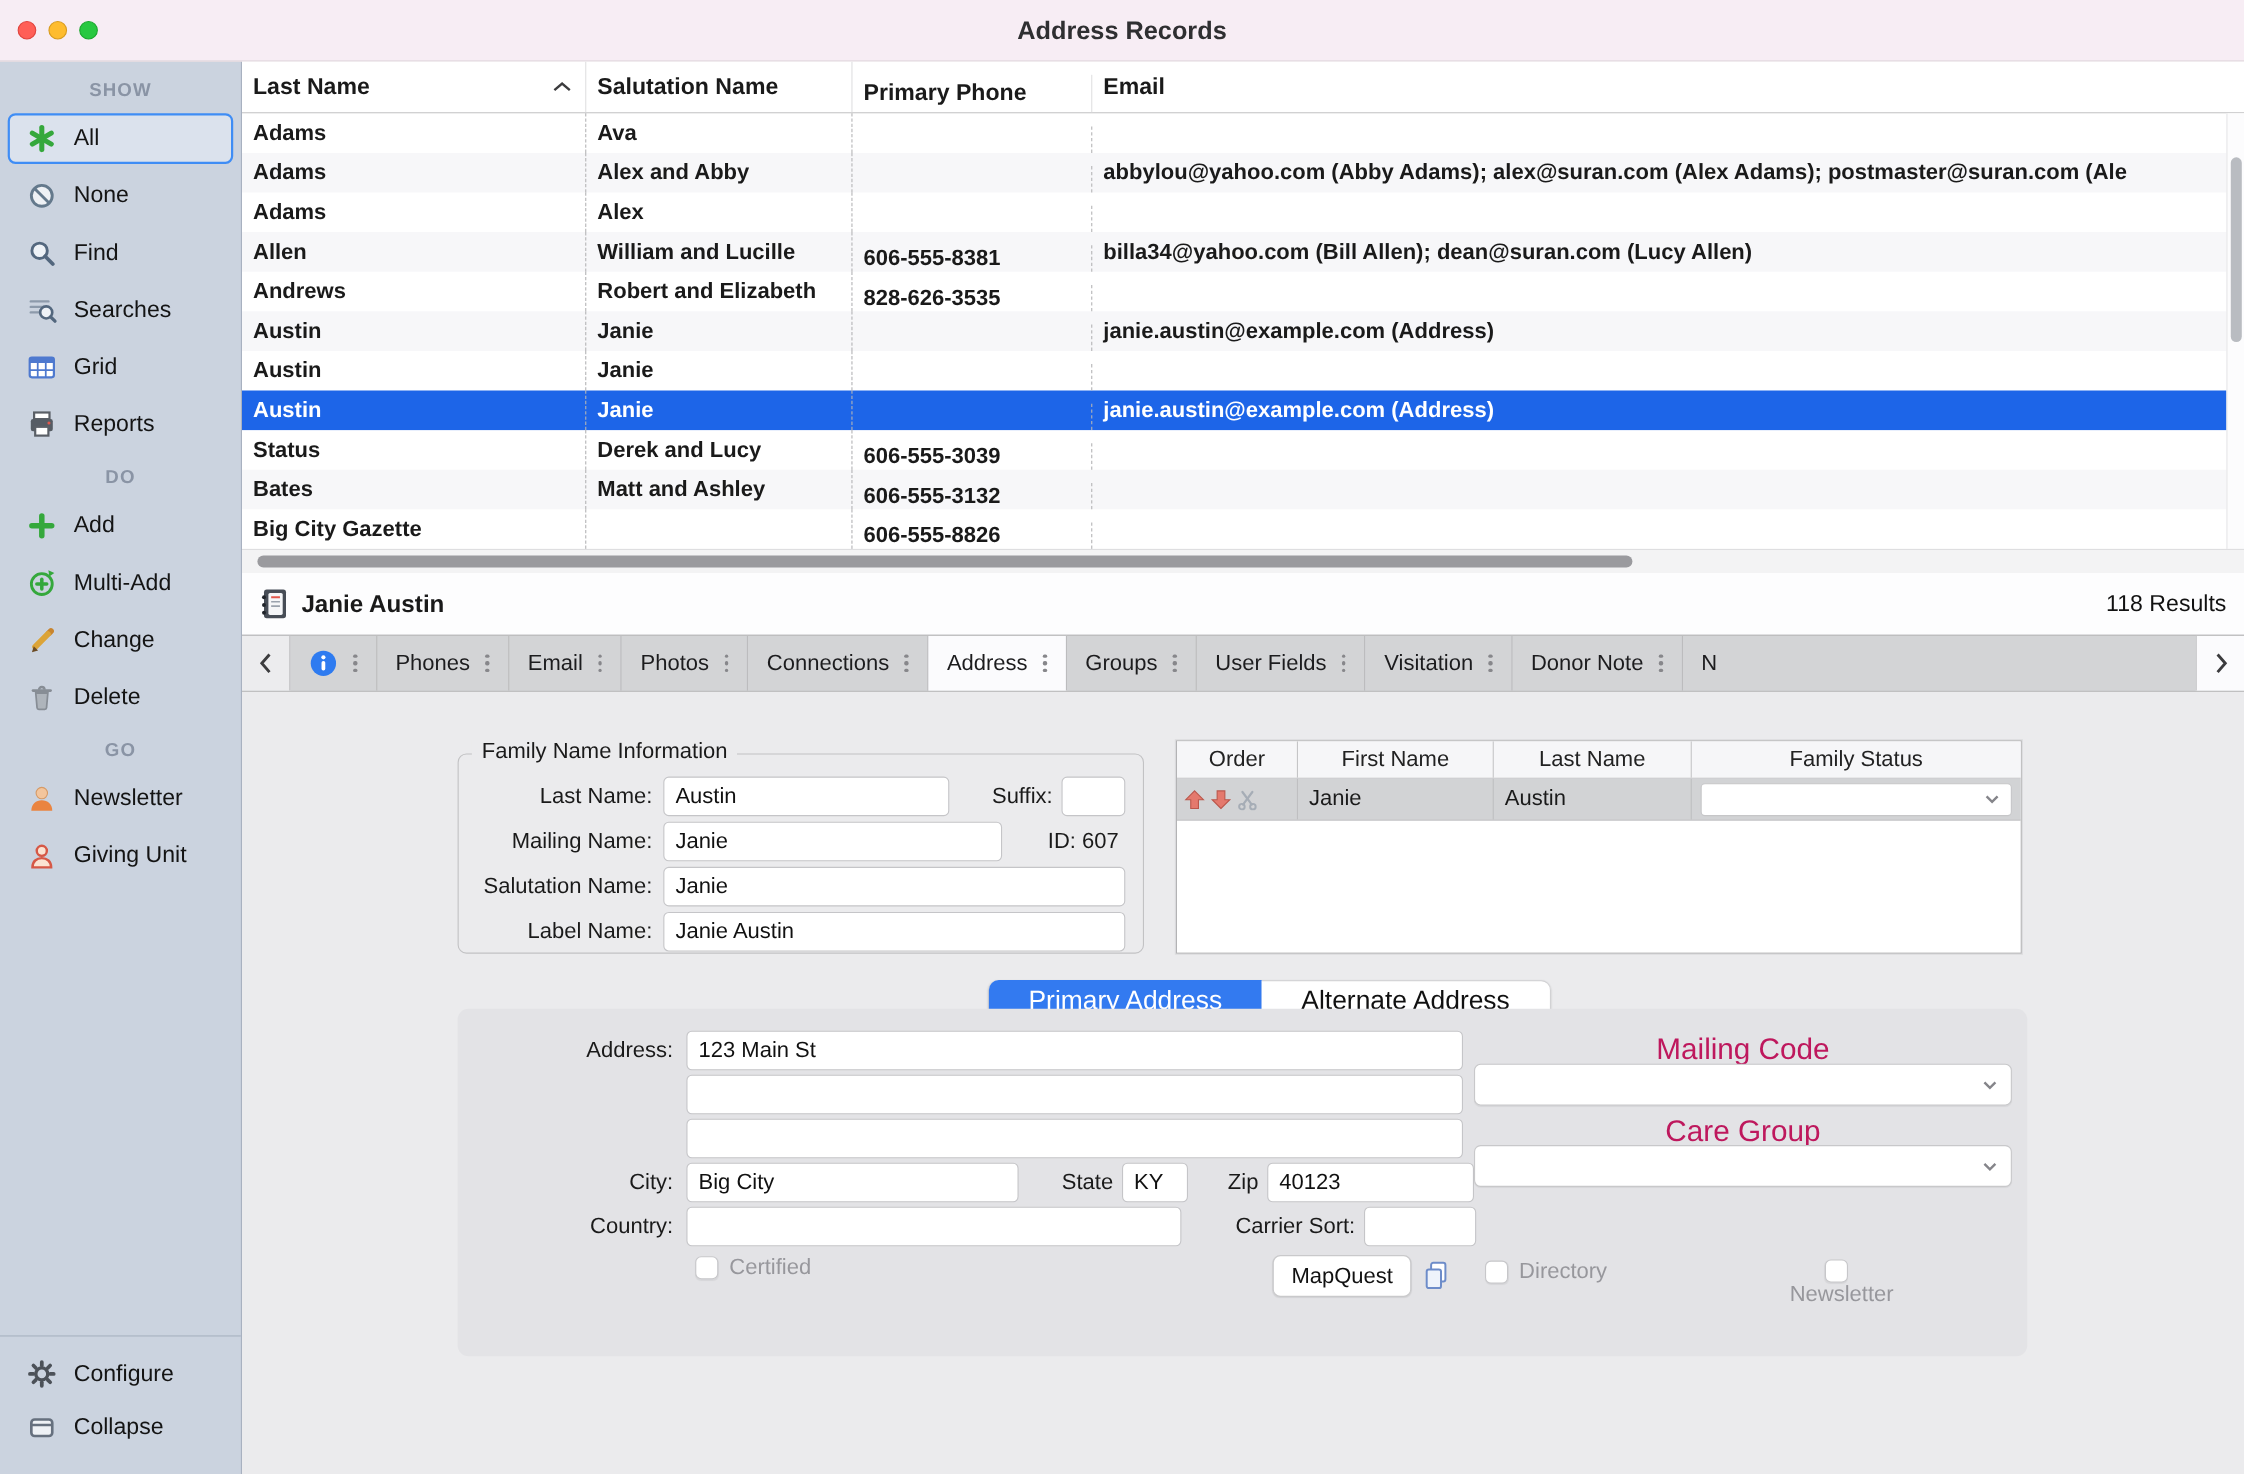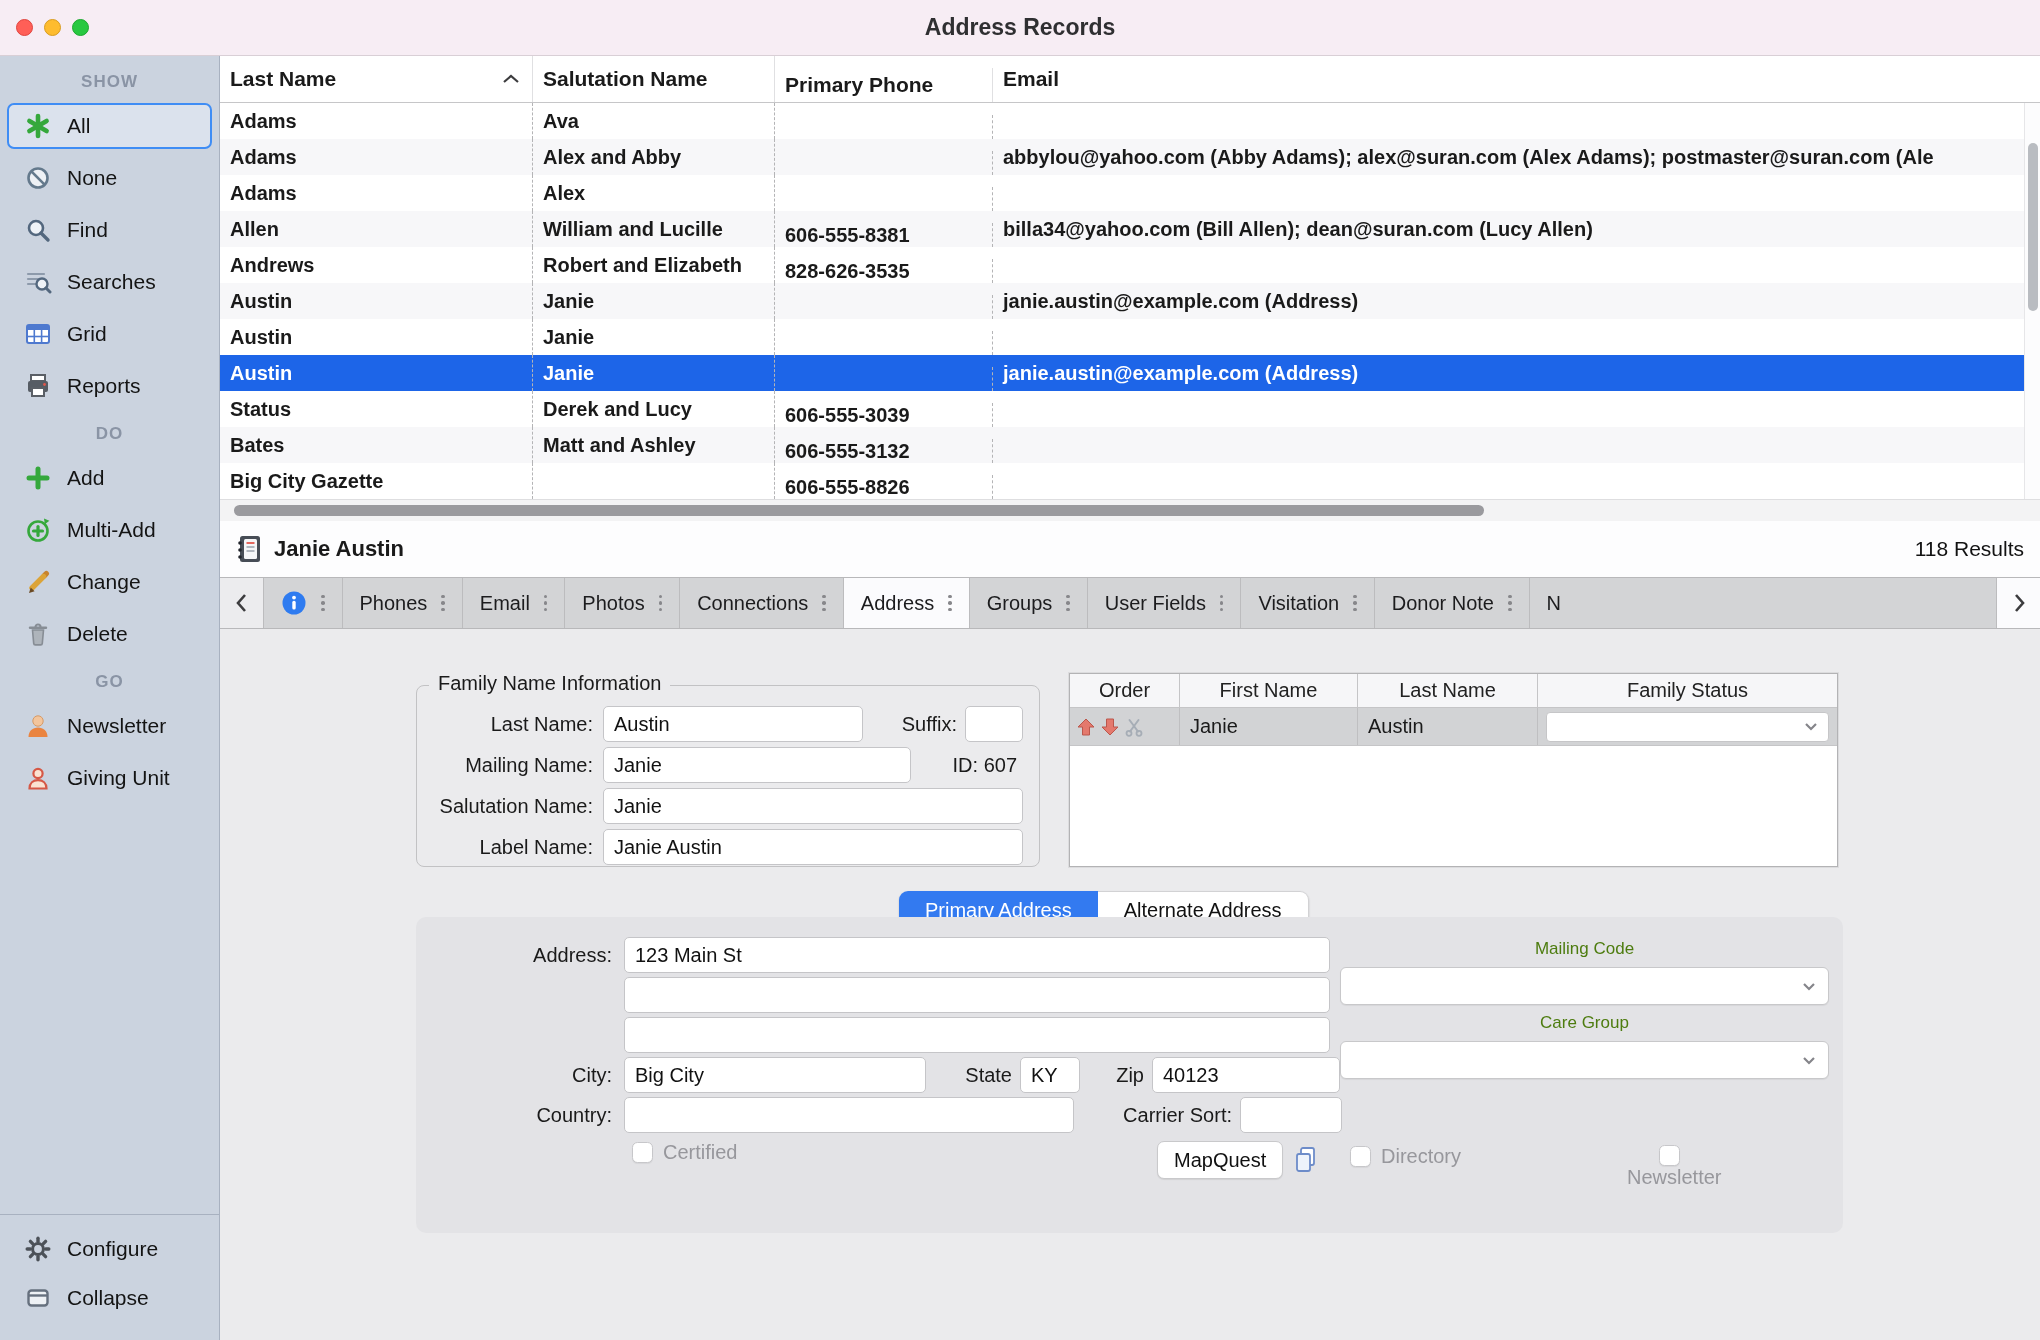--- a/index.html
+++ b/index.html
@@ -81,34 +81,34 @@
   .m-order { width:110px; flex:0 0 auto; } .m-first { width:178px; flex:0 0 auto; } .m-last { width:180px; flex:0 0 auto; }
   .m-status { flex:1; border-right:none; }
   .m-row { display:flex; height:38px; background:#d2d3d5; border-bottom:1px solid #c5c5c7; }
   .m-cell { display:flex; align-items:center; padding-left:10px; border-right:1px solid #bfbfc1; font-size:20px; }
   .m-cell.m-order { gap:4px; padding-left:6px; }
   .m-cell.m-status { padding:0 8px; border-right:none; }
   .combo { flex:1; height:30px; background:#fff; border:1px solid #c6c6c8; border-radius:4px; display:flex; align-items:center; justify-content:space-between; padding:0 10px; }
 
   
   .segmented { position:absolute; top:262px; left:679px; display:flex; border-radius:9px; box-shadow:0 1px 2px rgba(0,0,0,.18); }
-  .seg { height:38px; display:flex; align-items:center; justify-content:center; font-size:20px; padding:0 26px; }
+  .seg { height:38px; display:flex; align-items:center; justify-content:center; font-size:24px; padding:0 36px; }
   .seg.primary { background:#337af0; color:#fff; border-radius:9px 0 0 9px; }
   .seg.alt { background:#fff; color:#111; border:1px solid #d2d2d4; border-left:none; border-radius:0 9px 9px 0; }
 
   
   .addr-panel { position:absolute; left:196px; top:288px; width:1427px; height:316px; background:#e3e3e6; border-radius:10px; }
   .a-row { position:absolute; left:12px; display:flex; align-items:center; }
   .a-label { width:184px; text-align:right; margin-right:12px; flex:0 0 auto; }
   .aw706 { width:706px; } .aw302 { width:302px; } .aw60 { width:60px; } .aw188 { width:188px; } .aw450 { width:450px; } .aw102 { width:102px; }
   .mini-label { text-align:right; flex:0 0 auto; }
   .checkbox { width:21px; height:21px; border-radius:5.5px; background:#fff; border:1.5px solid #c7c7ca; box-shadow:0 1px 1px rgba(0,0,0,.06); flex:0 0 auto; }
   .gray-label { color:#97979c; margin-left:10px; }
   .mapquest-btn { height:38px; padding:0 16px; background:#fff; border:1px solid #c9c9cb; border-radius:7px; font-size:20px; color:#111; display:flex; align-items:center; box-shadow:0 1px 1px rgba(0,0,0,.08); }
-  .right-col-label { position:absolute; left:924px; width:489px; text-align:center; font-size:17px; color:#4d7c0f; }
+  .right-col-label { position:absolute; left:924px; width:489px; text-align:center; font-size:27px; color:#be185d; }
   .dropdown { position:absolute; left:924px; width:489px; height:38px; background:#fff; border:1px solid #c8c8ca; border-radius:6px; display:flex; align-items:center; justify-content:flex-end; padding-right:12px; box-shadow:0 1px 1px rgba(0,0,0,.06); }
   .cb-inline { position:absolute; display:flex; align-items:center; }
 </style>
 </head>
 <body>
 
 <div class="window">
 
   <div class="titlebar">
     <div class="traffic">

